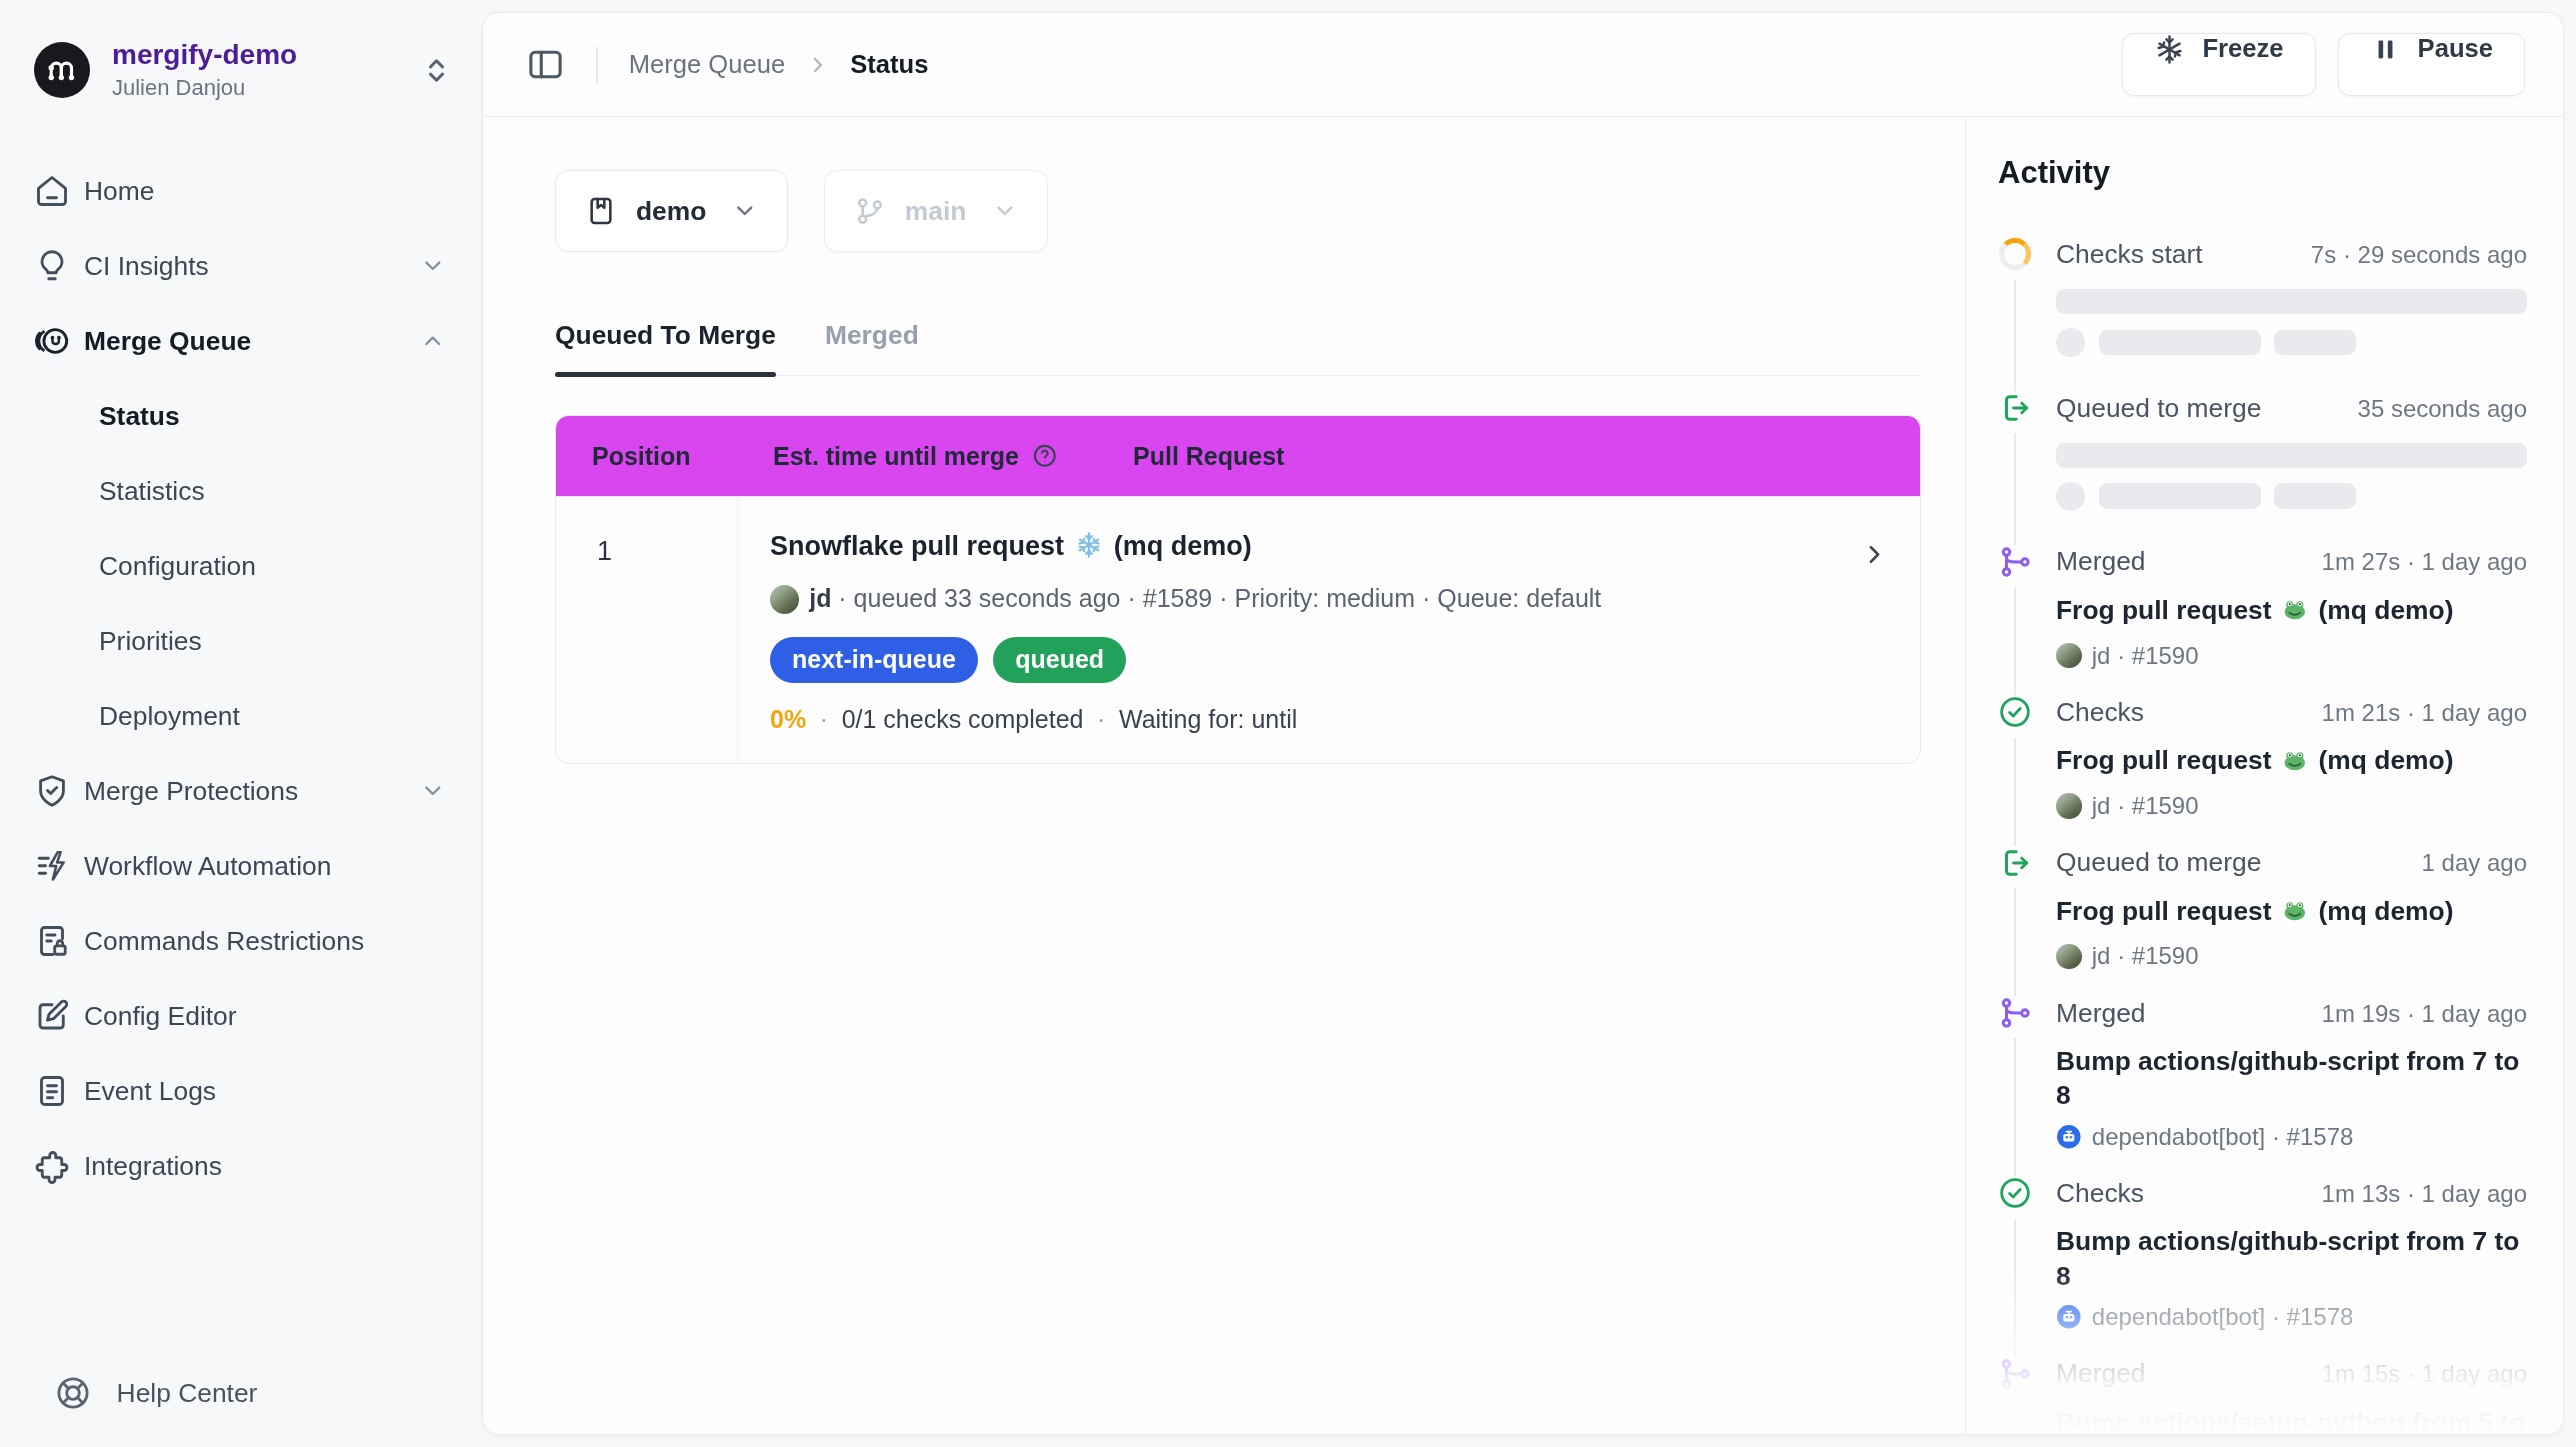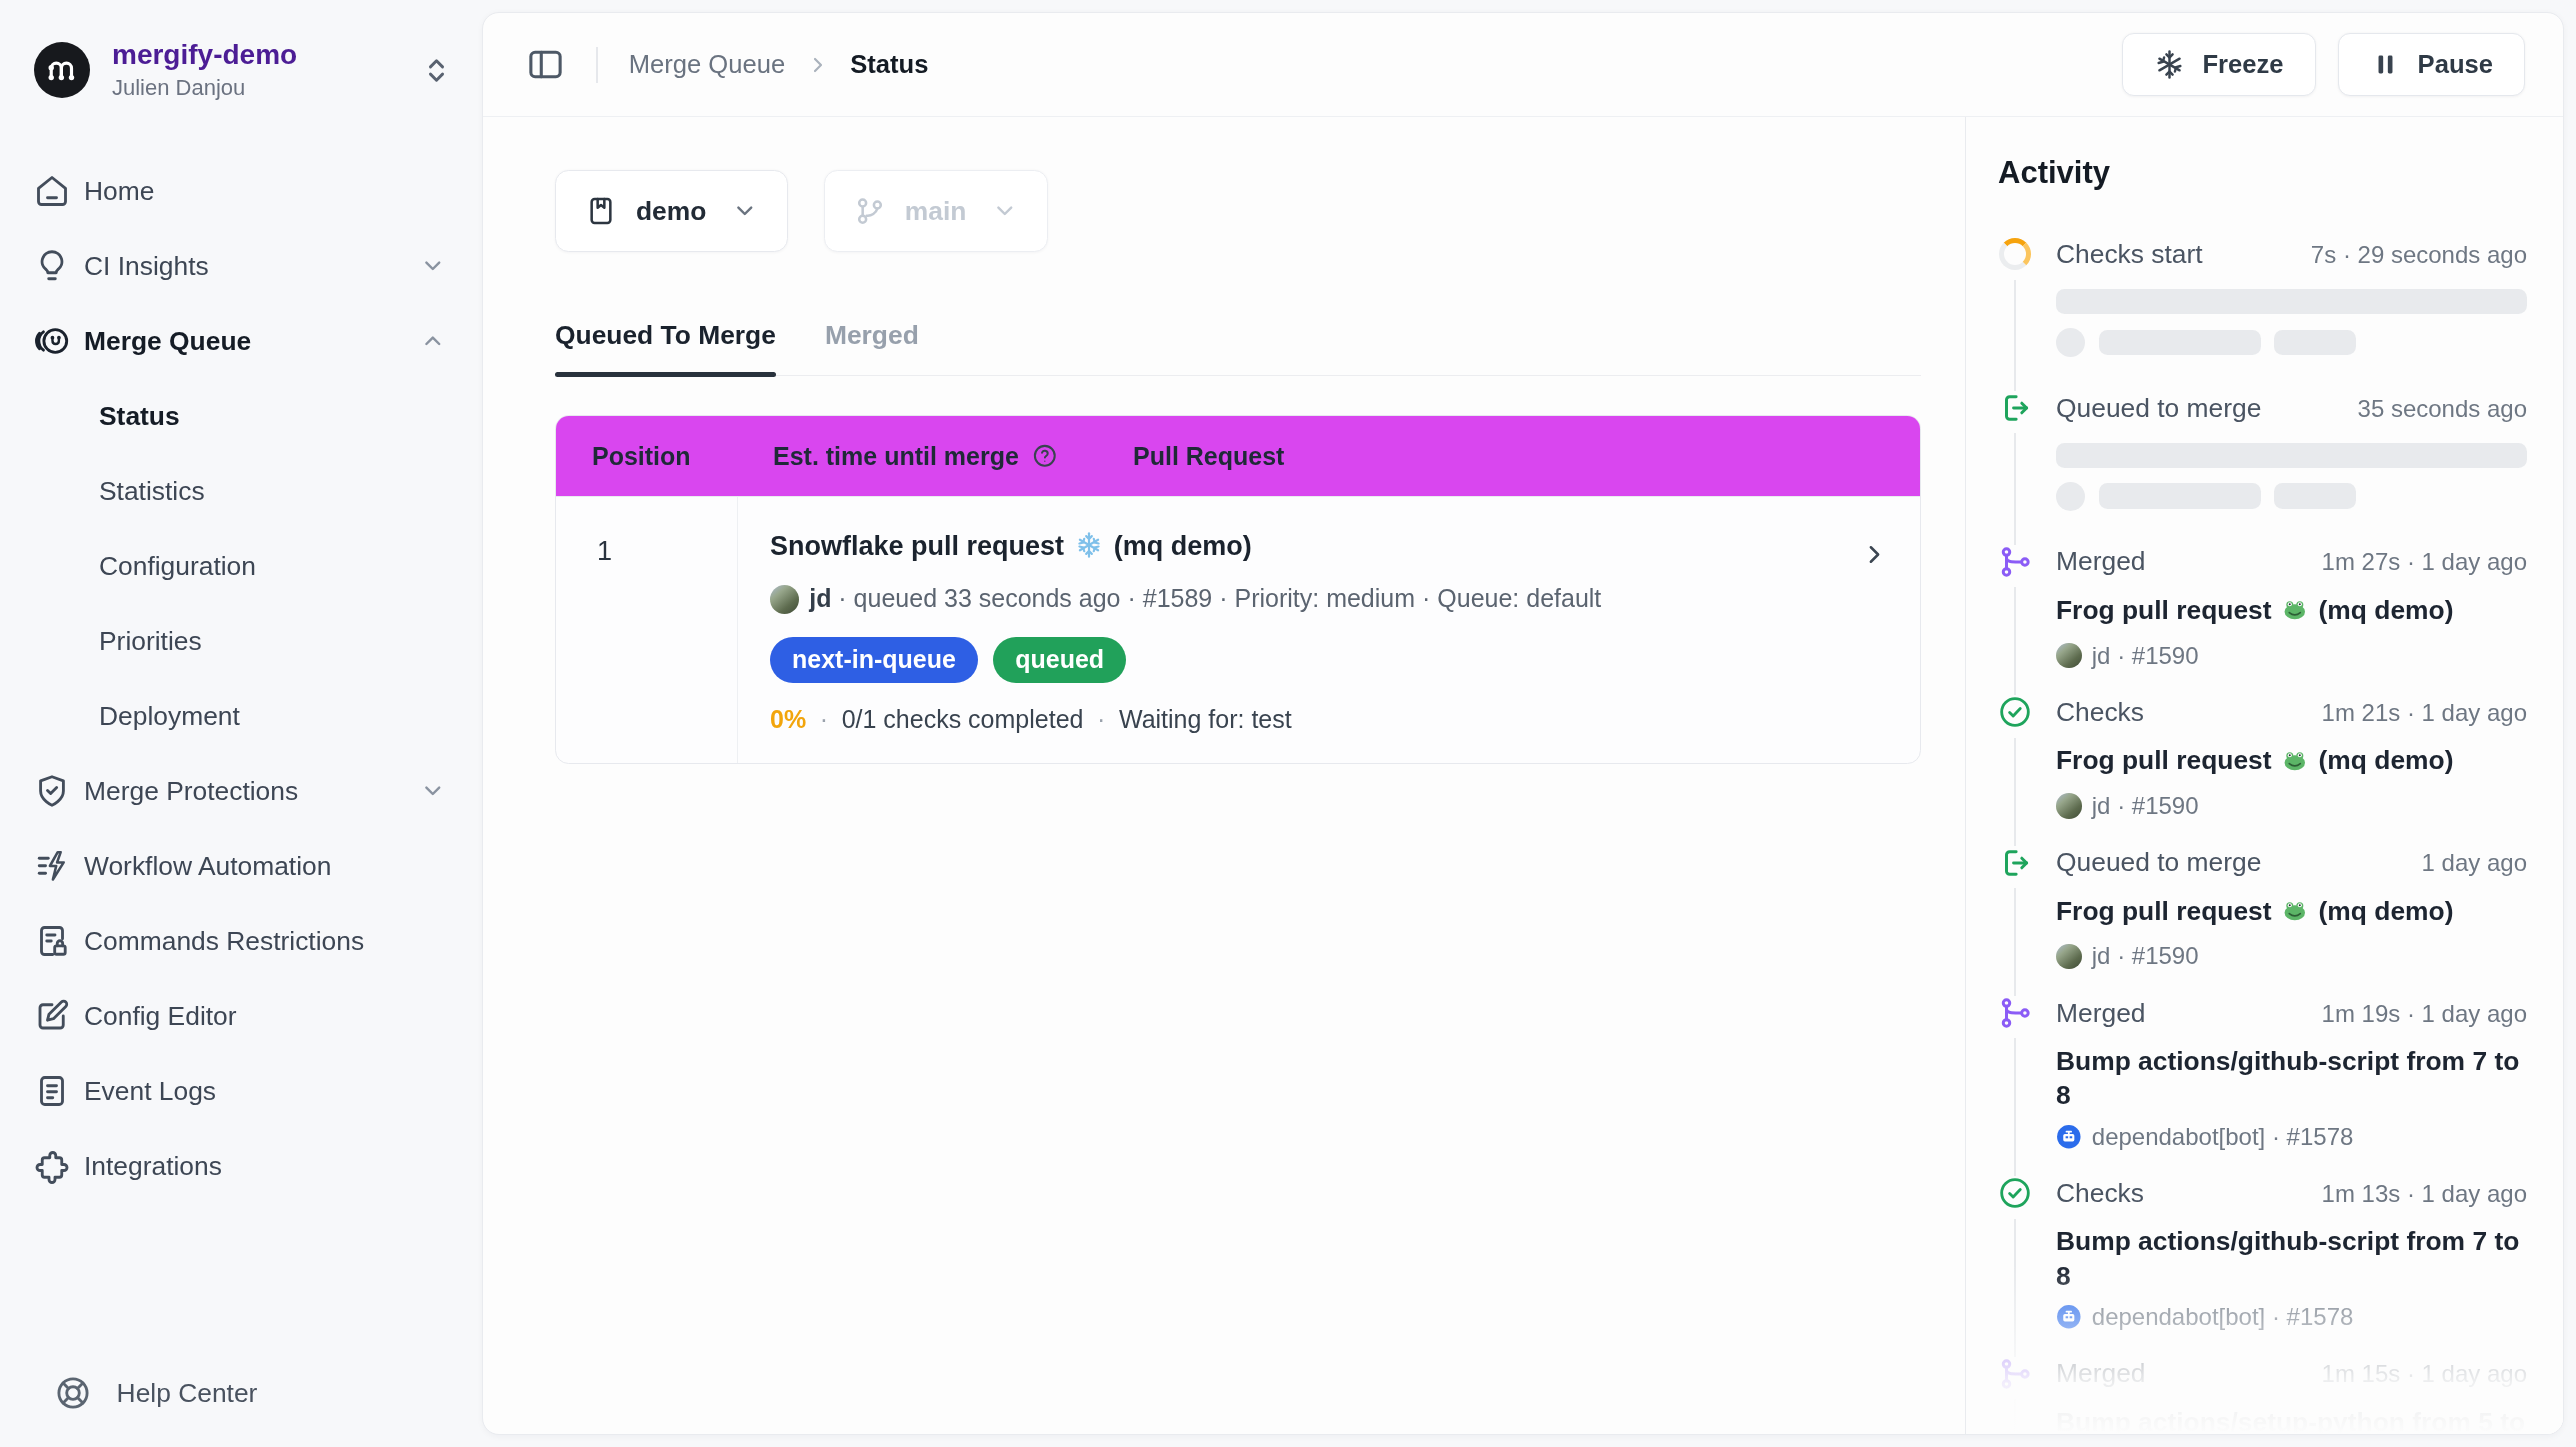--- a/index.html
+++ b/index.html
@@ -45,21 +45,21 @@
   header.topbar { height: 104px; flex-shrink: 0; display: flex; align-items: center;
                   padding: 0 38px 0 43px; border-bottom: 1.7px solid #eef0f3; }
   .panel-toggle { width: 39px; height: 39px; color: #4d5866; cursor: pointer; }
   .panel-toggle svg { width: 39px; height: 39px; }
   .top-divider { width: 1.7px; height: 36px; background: #e6e8ec; margin: 0 31px; }
   .crumb { font-size: 25.6px; color: #6a7380; font-weight: 500; cursor: pointer; }
   .crumb-sep { color: #aab2bc; margin: 0 20.5px; }
   .crumb-sep svg { width: 24px; height: 24px; }
   .crumb.current { color: #141b24; font-weight: 700; cursor: default; }
   .top-actions { margin-left: auto; display: flex; gap: 22px; }
-  .btn { display: flex; align-items: center; gap: 17px; height: 63px; padding: 0 31px;
+  .btn { display: flex; align-items: flex-start; gap: 17px; height: 63px; padding: 0 31px;
          background: #fff; border: 1.7px solid #e5e8ed; border-radius: 12px; font-size: 25.6px;
          font-weight: 600; color: #2f3a46; box-shadow: 0 0.9px 2.6px rgba(16,24,40,.05); cursor: pointer; }
   .btn .btn-icon { width: 31px; height: 31px; color: #39434f; }
   .btn .btn-icon svg { width: 31px; height: 31px; }
 
   .body { flex: 1; display: flex; min-height: 0; }
 
   
   .content { flex: 1; min-width: 0; padding: 53px 44px 0 72px; }
   .filters { display: flex; gap: 36px; }
@@ -435,21 +435,21 @@
               <div class="pr-meta" id="row-meta"><span class="avatar-jd"></span><span class="author">jd</span> · queued 33 seconds ago · #1589 · Priority: medium · Queue: default</div>
               <div class="badges" id="row-badges">
                   <span class="badge" style="background: rgb(46, 95, 228);">next-in-queue</span>
                   <span class="badge" style="background: rgb(33, 161, 90);">queued</span>
                 </div>
               <div class="progress">
                 <span class="pct">0%</span>
                 <span class="dotsep">·</span>
                 <span>0/1 checks completed</span>
                 <span class="dotsep">·</span>
-                <span>Waiting for: test</span>
+                <span>Waiting for: until</span>
               </div>
             </div>
             <span class="row-chevron">
               <svg viewBox="0 0 24 24" fill="none" stroke="currentColor" stroke-width="2.1" stroke-linecap="round" stroke-linejoin="round">
                   <path d="m9 18 6-6-6-6"></path>
                 </svg>
             </span>
           </div>
         </div>
       </section>

